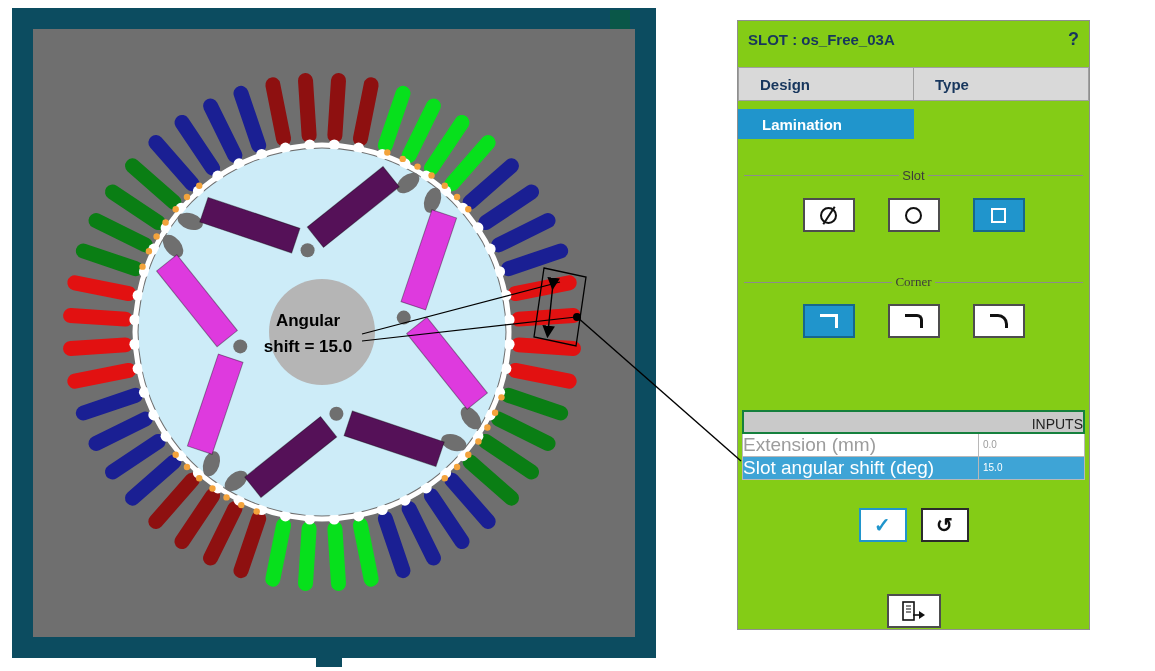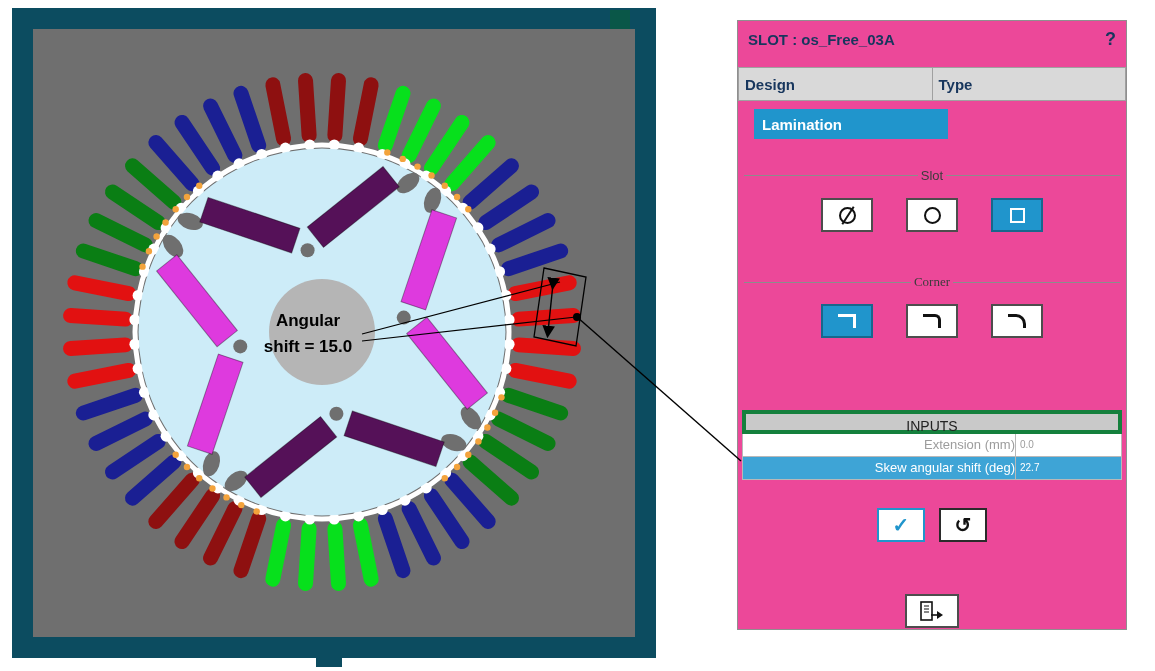--- a/index.html
+++ b/index.html
@@ -7,39 +7,39 @@
     width:1155px;height:671px;position:relative;background:#ffffff;
     font-family:"Liberation Sans",sans-serif;overflow:hidden;
   }
   
   #overlay{
     position:absolute;left:0;top:0;width:1155px;height:671px;
     z-index:5;pointer-events:none;
   }
   
   .panel{
-    position:absolute;left:737px;top:20px;width:390px;height:610px;
-    background:#ec4899;border:1px solid #8f8f8f;box-sizing:border-box;z-index:2;
+    position:absolute;left:737px;top:20px;width:353px;height:610px;
+    background:#84cc16;border:1px solid #8f8f8f;box-sizing:border-box;z-index:2;
   }
   .titlebar{
     height:36px;display:flex;align-items:center;justify-content:space-between;
     padding:0 10px;font-weight:bold;font-size:15px;color:#17365d;
   }
   .help{font-size:18px;font-weight:bold;color:#17365d;cursor:pointer;}
   .tabs{display:flex;height:34px;margin-top:10px;}
   .tab{
-    flex:1;display:flex;align-items:center;padding-left:6px;
+    flex:1;display:flex;align-items:center;padding-left:21px;
     font-weight:bold;font-size:15px;color:#17365d;
     border:1px solid #a0a0a0;background:#d9d9d9;box-sizing:border-box;
   }
   .tab + .tab{margin-left:-1px;}
   .subtab{
     width:50%;height:30px;margin-top:8px;background:var(--accent,#2095cc);
     color:#fff;font-weight:bold;font-size:15px;display:flex;align-items:center;
-    padding-left:8px;box-sizing:border-box;margin-left:16px;
+    padding-left:24px;box-sizing:border-box;
   }
   .legend{display:flex;align-items:center;margin:28px 6px 0;color:#3c3c3c;font-size:13px;height:16px;}
   .legend.second{margin-top:42px;font-family:Liberation Serif, serif;}
   .legend .ln{flex:1;border-top:1px solid #8c8c8c;}
   .legend .lt{padding:0 3px;}
   .btn-row{display:flex;justify-content:center;gap:33px;margin-top:15px;}
   .btn-row.corner{margin-top:14px;}
   .icon-btn{
     width:52px;height:34px;background:#fff;border:2px solid #4d4d4d;
     display:flex;align-items:center;justify-content:center;box-sizing:border-box;
@@ -53,25 +53,25 @@
     background:#111;transform:rotate(33deg);
   }
   .g-square{width:15px;height:15px;border:2px solid #fff;box-sizing:border-box;}
   .g-corner{width:18px;height:14px;border-top:3px solid #111;border-right:3px solid #111;box-sizing:border-box;}
   .g-corner.white{border-color:#fff;}
   .g-corner.r1{border-top-right-radius:6px;}
   .g-corner.r2{border-top-right-radius:10px;}
   
   .inputs{margin:72px 4px 0;}
   .inp-header{
-    height:24px;line-height:24px;text-align:center;font-size:14px;color:#222;
-    background:#c9c9c9;border:4px solid #15803d;box-sizing:border-box;
+    height:24px;line-height:24px;text-align:right;font-size:14px;color:#222;
+    background:#c9c9c9;border:2px solid #15803d;box-sizing:border-box;
   }
   .inp-row{display:flex;height:23px;border:1px solid #b8b8b8;border-top:none;background:#fff;box-sizing:border-box;}
-  .inp-label{flex:1;padding-left:0;color:#9c9c9c;font-size:13px;line-height:21px;overflow:hidden;white-space:nowrap;text-align:right;}
+  .inp-label{flex:1;padding-left:0;color:#9c9c9c;font-size:19px;line-height:21px;overflow:hidden;white-space:nowrap;}
   .inp-value{width:106px;border-left:1px solid #b8b8b8;padding-left:4px;color:#9c9c9c;font-size:10px;line-height:21px;box-sizing:border-box;}
   .inp-row.row-selected{background:var(--rowsel,#3ea4d6);}
   .inp-row.row-selected .inp-label,.inp-row.row-selected .inp-value{color:#fff;}
   
   .action-row{display:flex;justify-content:center;gap:14px;margin-top:28px;}
   .btn-check{
     width:48px;height:34px;background:#fff;border:2px solid var(--accent,#2095cc);
     color:var(--accent,#2095cc);font-size:20px;font-weight:bold;
     display:flex;align-items:center;justify-content:center;box-sizing:border-box;cursor:pointer;
   }
@@ -310,22 +310,22 @@
     </button>
   </div>
 
   <div class="inputs">
     <div class="inp-header">INPUTS</div>
     <div class="inp-row">
       <span class="inp-label">Extension (mm)</span>
       <span class="inp-value">0.0</span>
     </div>
     <div class="inp-row row-selected">
-      <span class="inp-label">Skew angular shift (deg)</span>
-      <span class="inp-value">22.7</span>
+      <span class="inp-label">Slot angular shift (deg)</span>
+      <span class="inp-value">15.0</span>
     </div>
   </div>
 
   <div class="action-row">
     <button class="btn-check">
       <span>✓</span>
     </button>
     <button class="btn-reset">
       <span>↺</span>
     </button>

